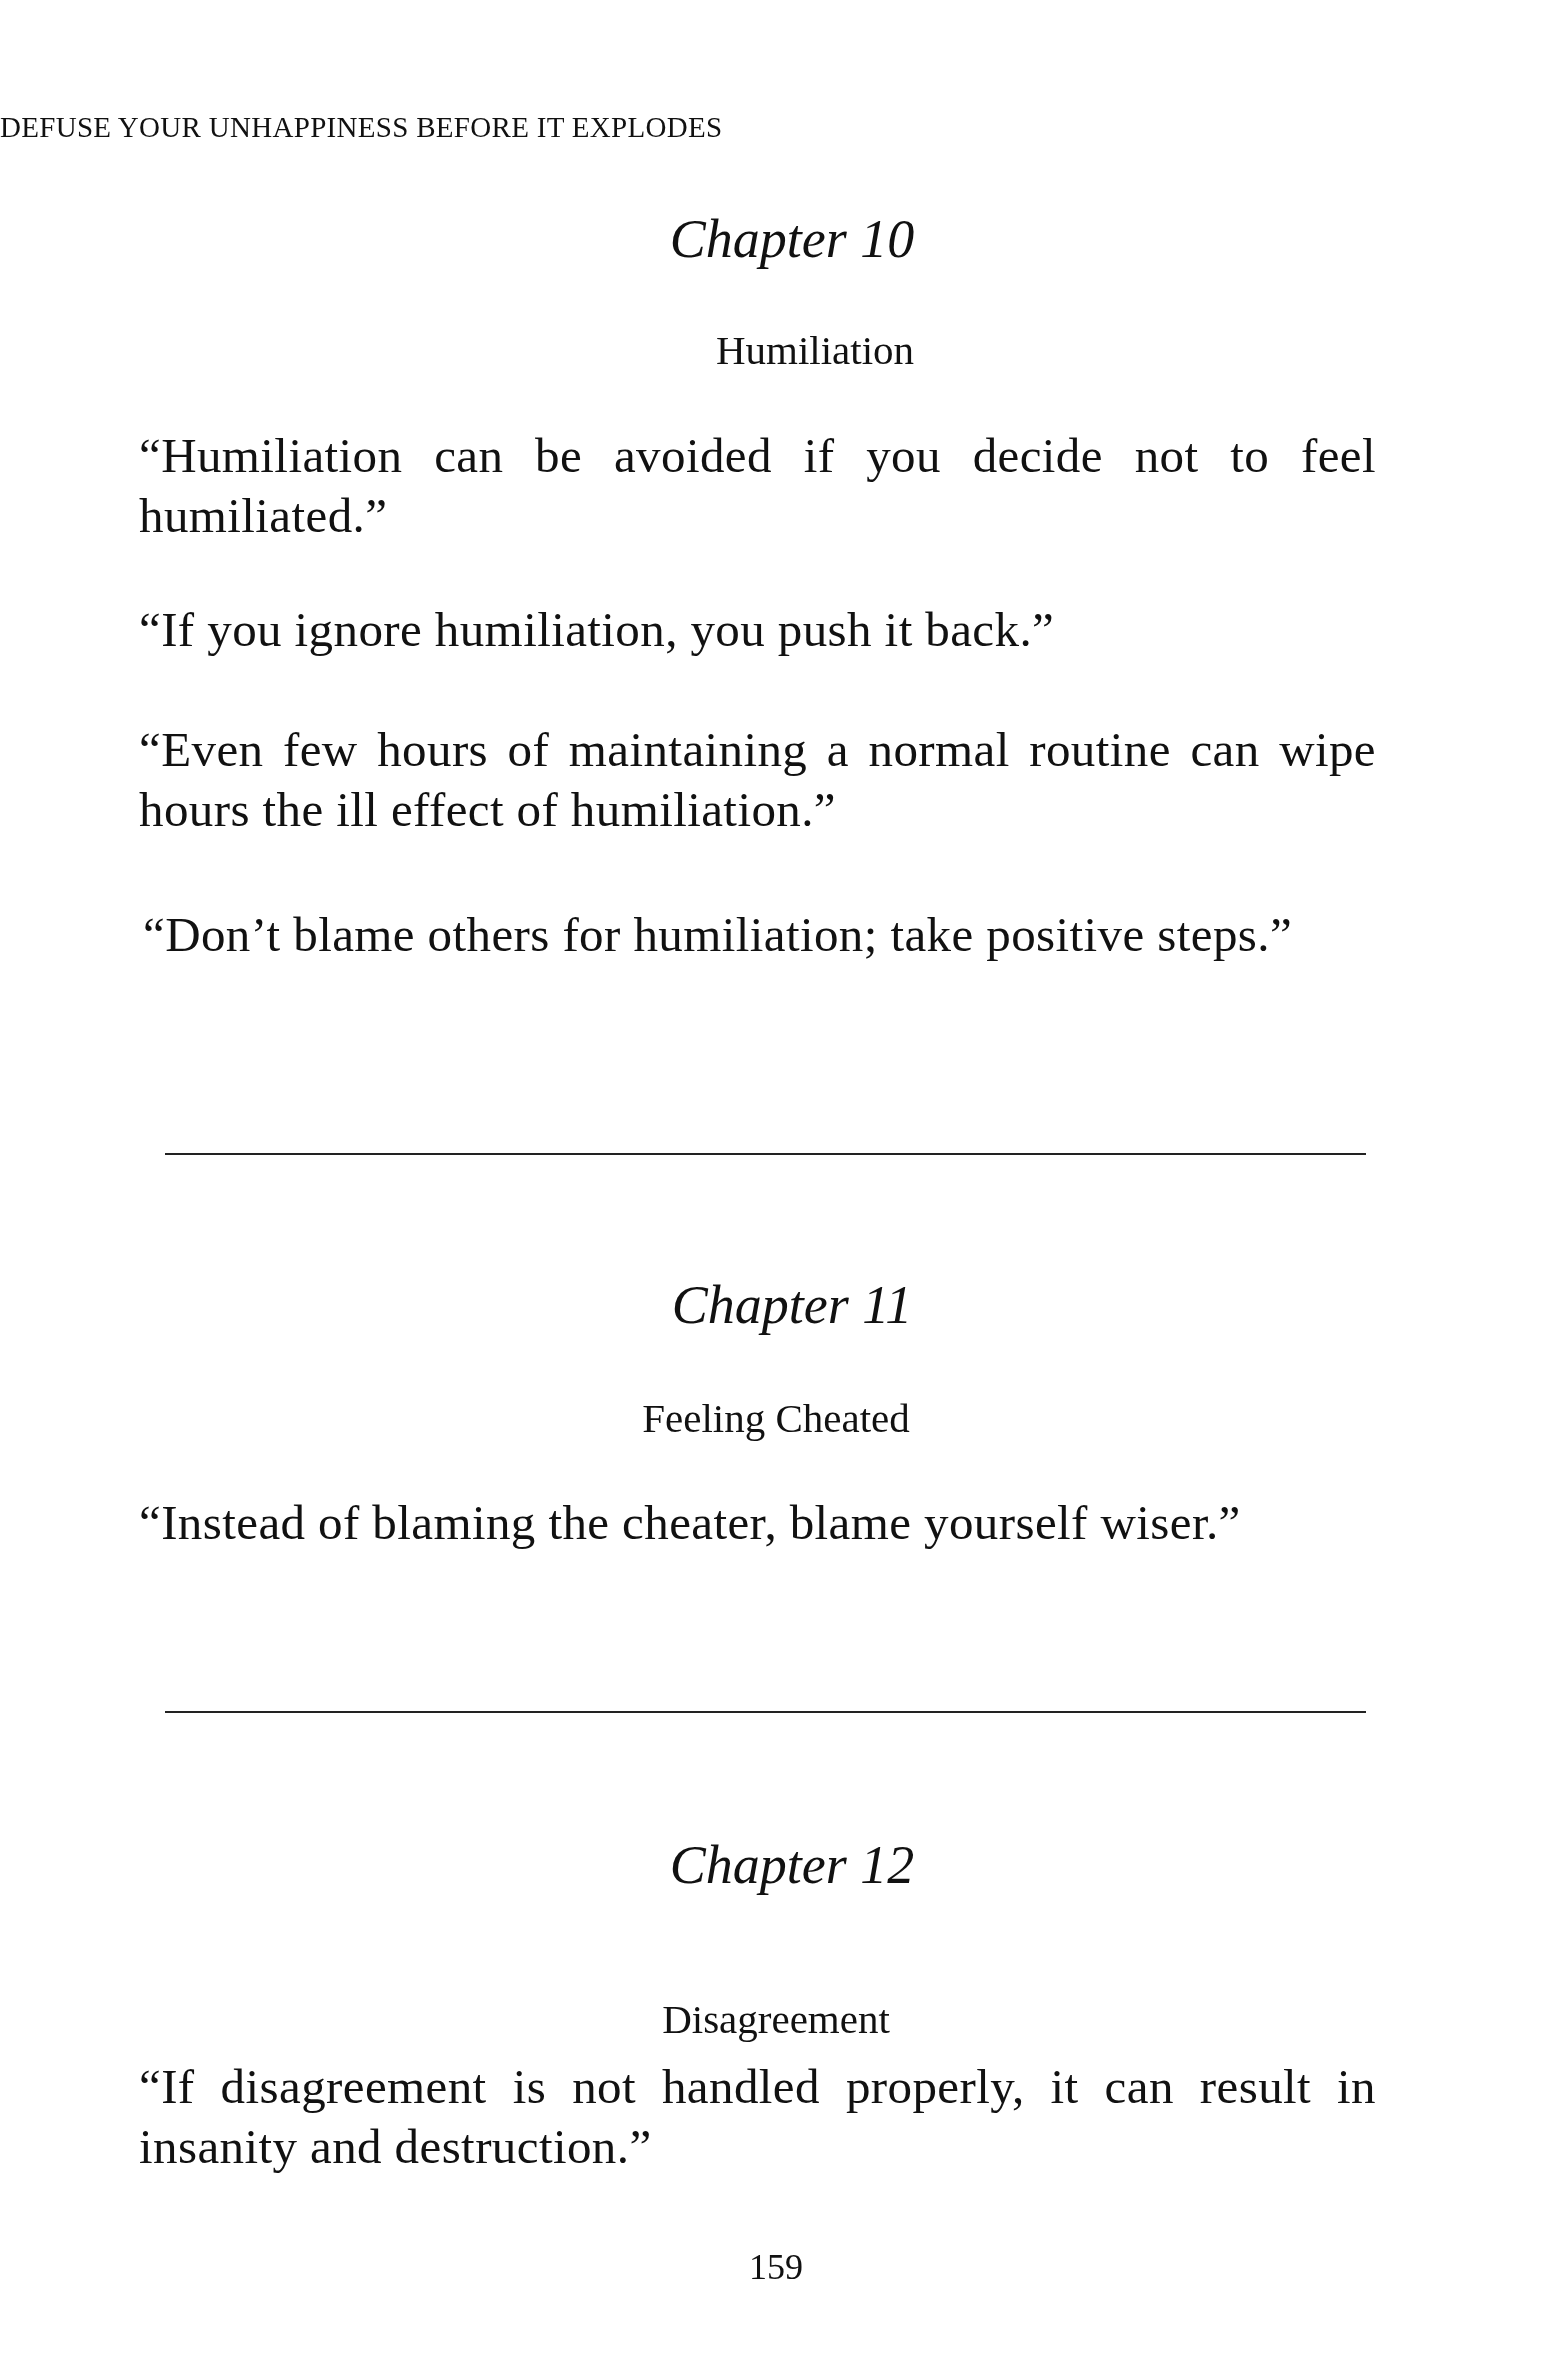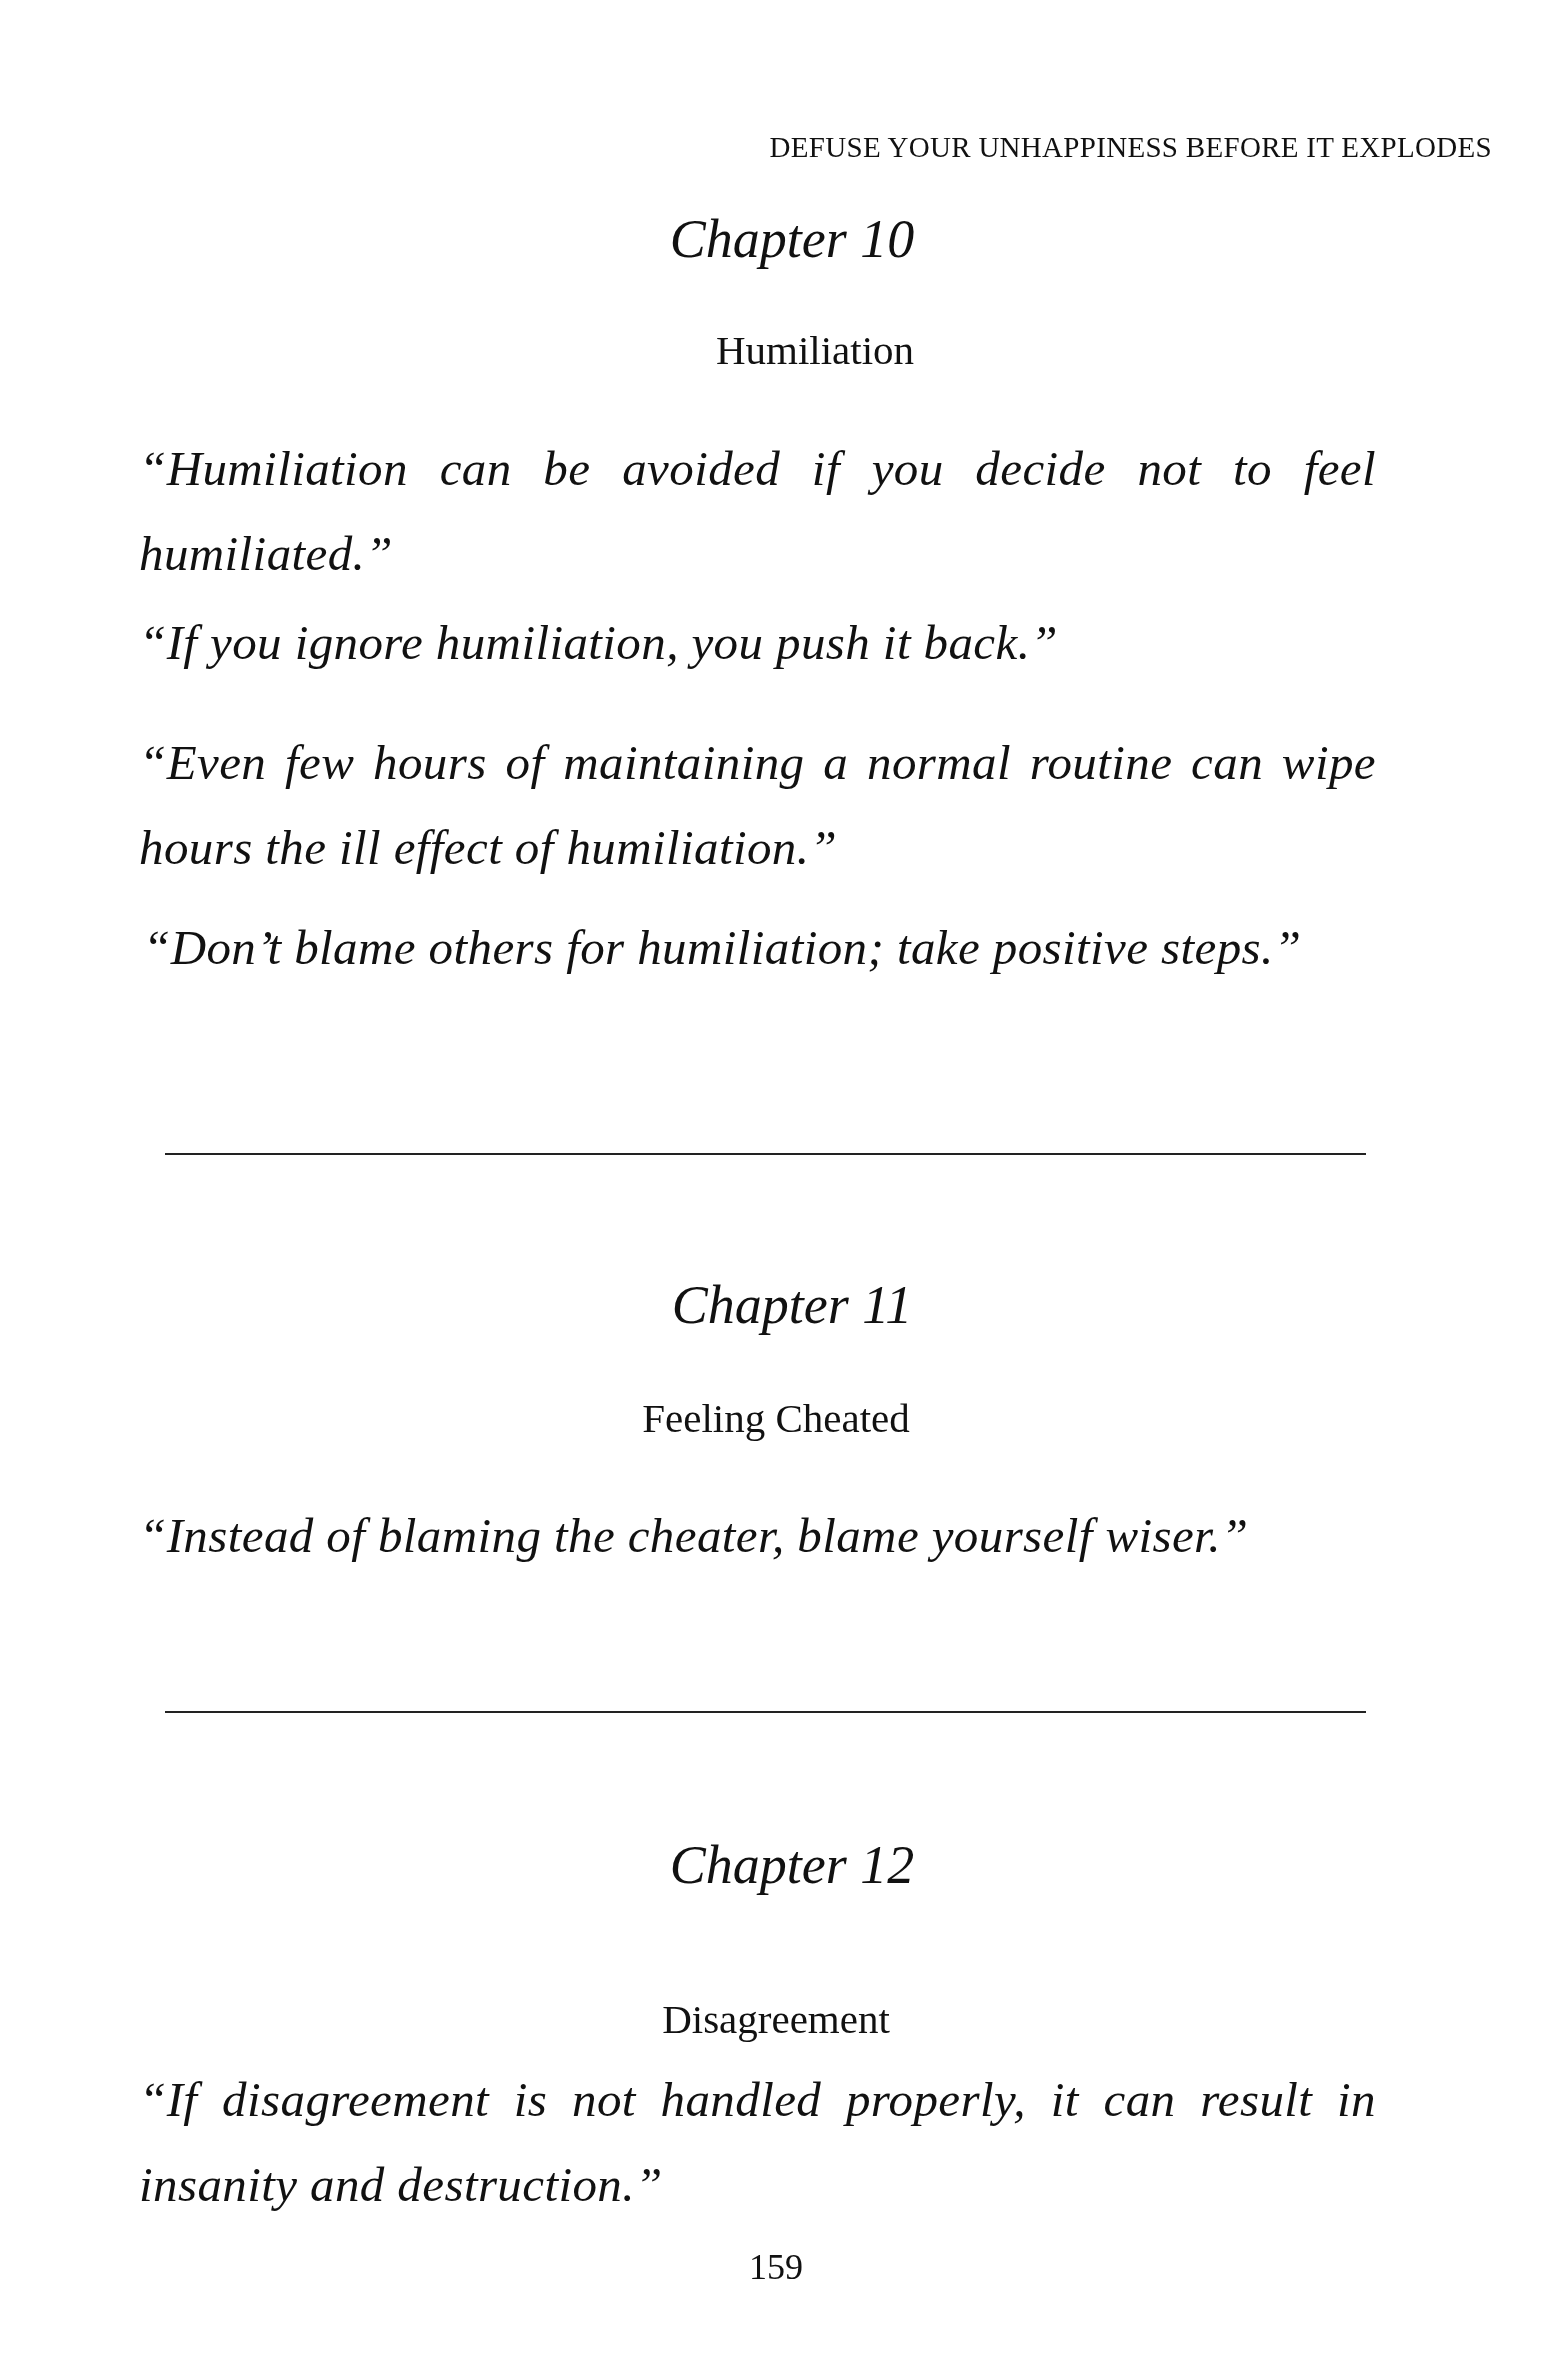--- a/index.html
+++ b/index.html
@@ -3,33 +3,33 @@
   <meta charset="utf-8">
   <style>
     html, body { margin: 0; padding: 0; background: #ffffff; }
     body {
       width: 1552px; height: 2373px; position: relative; overflow: hidden;
       color: #111111;
       font-family: "Liberation Serif", "DejaVu Serif", serif;
     }
     .running-head {
       position: absolute; left: 0; width: 1492px; top: 111px;
-      text-align: right; font-size: 29px; letter-spacing: 0.3px; margin-top: 20px;
+      text-align: left; font-size: 29px; letter-spacing: 0.3px;
     }
     .chapter-title {
       position: absolute; left: 16px; width: 1552px; text-align: center;
       font-style: italic; font-size: 54px;
     }
     .chapter-sub {
       position: absolute; left: 0; width: 1552px; text-align: center;
       font-size: 41px;
     }
     .quote {
       position: absolute; left: 139px; width: 1237px;
-      font-style: italic; font-size: 49px; line-height: 85px;
+      font-size: 49px; line-height: 60px;
       text-align: justify; letter-spacing: 0.4px;
     }
     .rule {
       position: absolute; left: 165px; width: 1201px; height: 0;
       border-top: 2.8px solid #222222;
     }
     .page-number {
       position: absolute; left: 0; width: 1552px; top: 2246px;
       text-align: center; font-size: 36px;
     }

